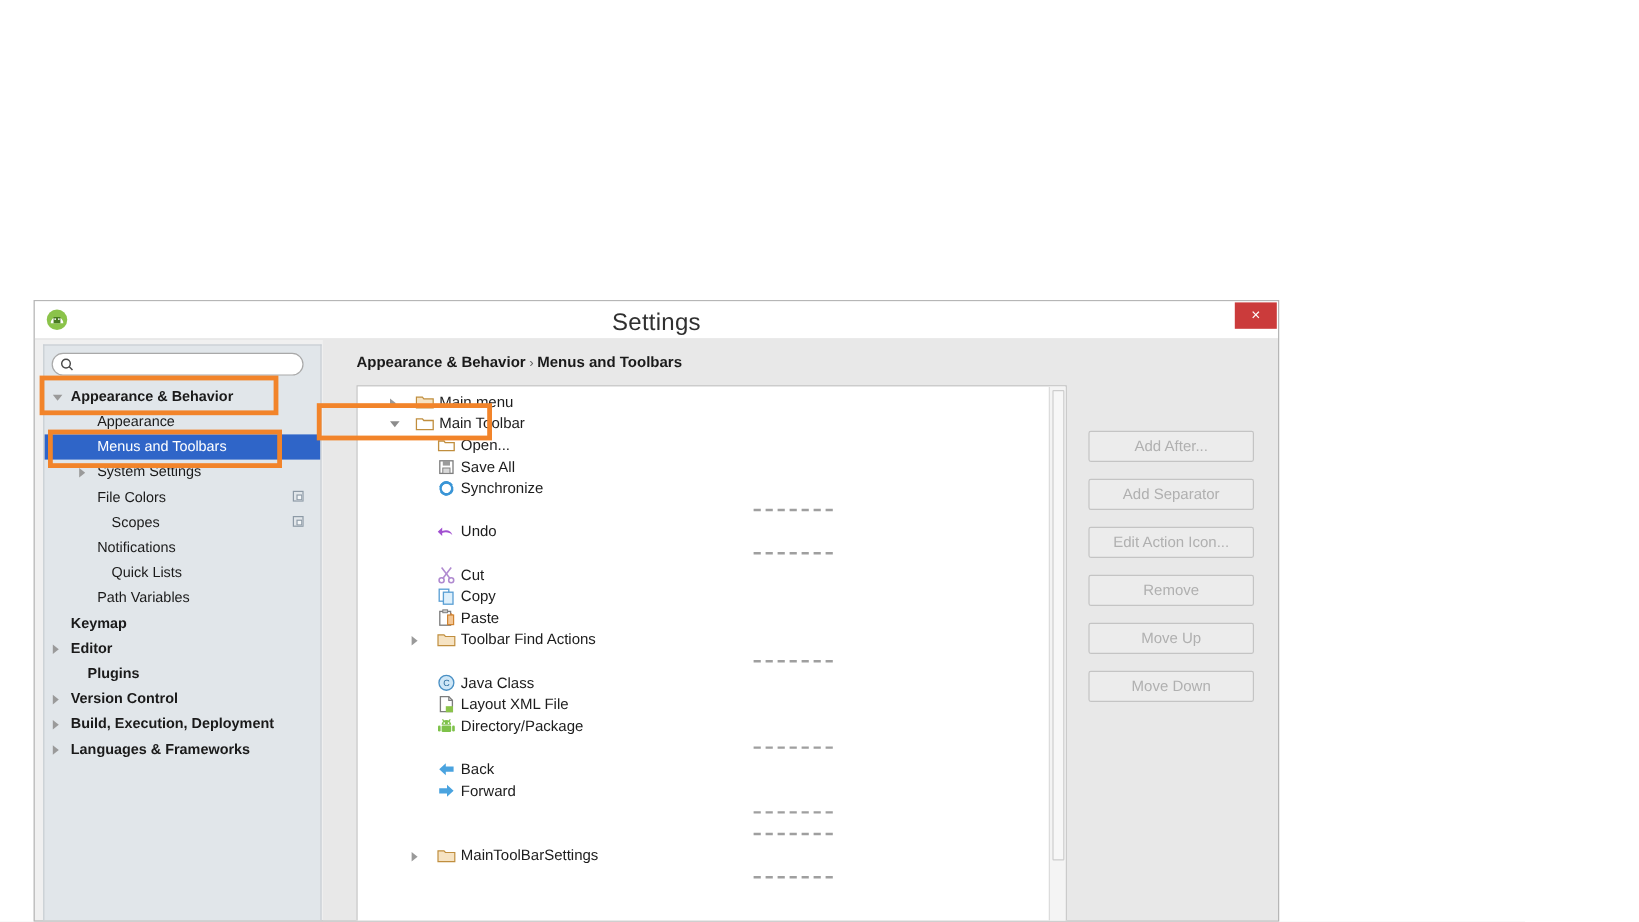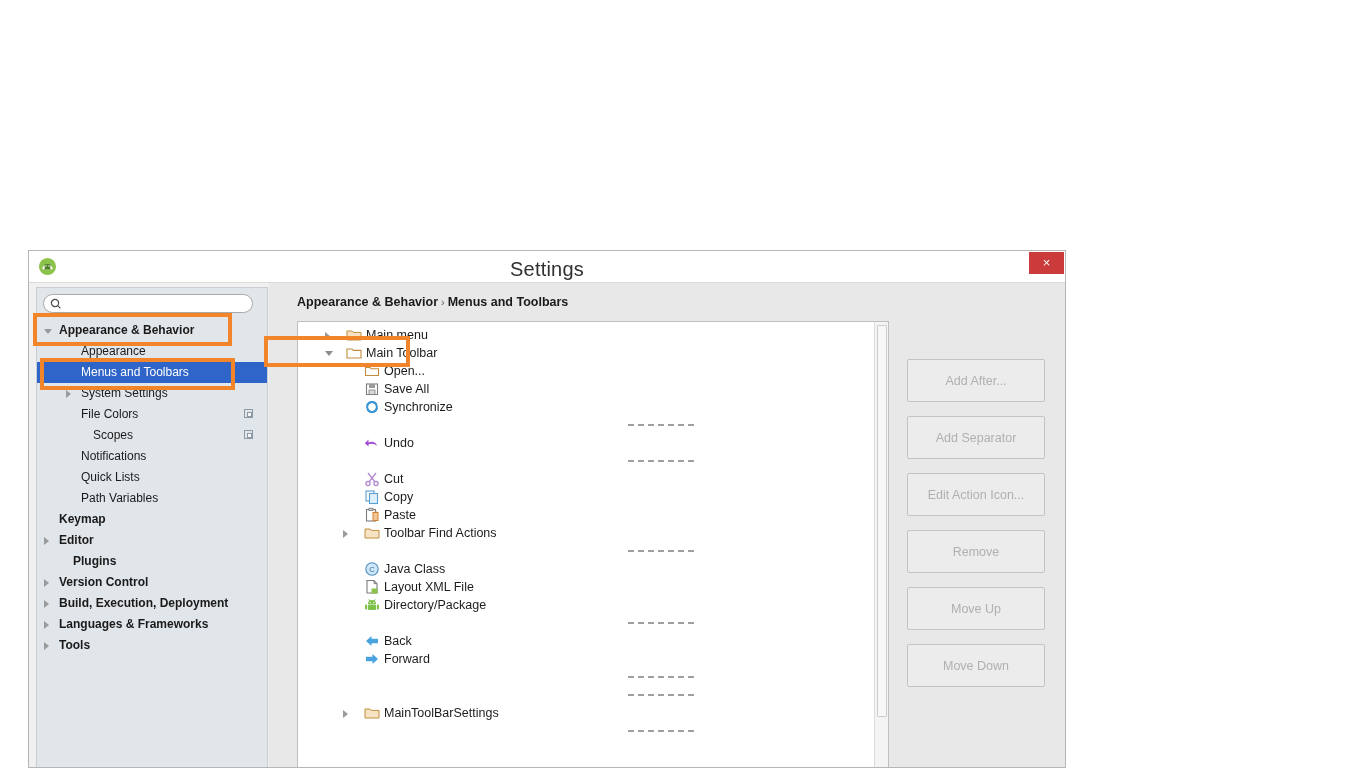--- a/index.html
+++ b/index.html
@@ -123,21 +123,21 @@
     position:relative;height:18px;cursor:default;
   }
   .sep-row .dashes{
     position:absolute;left:330px;top:8px;width:66px;border-top:2px dashed #9f9f9f;
   }
   .ico{position:absolute;top:1px;width:16px;height:16px;}
 
   
   .btn-col{position:absolute;right:20px;top:76px;width:138px;}
   .btn{
-    display:block;width:138px;height:43px;margin-bottom:14px;
+    display:block;width:138px;height:26px;margin-bottom:14px;
     background:#ececec;border:1px solid #c4c4c4;border-radius:2px;
     color:#b0b0b0;font-size:12.5px;font-family:"Liberation Sans", sans-serif;
     cursor:default;padding:0;box-sizing:border-box;
   }
 
   
   .hl{
     position:absolute;border:4px solid #f2842a;box-sizing:border-box;
     pointer-events:none;
   }
@@ -194,21 +194,21 @@
               <span class="copy-badge"></span>
             </div>
             <div class="t-row">
               <span class="lbl" style="left: 56px;">Scopes</span>
               <span class="copy-badge"></span>
             </div>
             <div class="t-row">
               <span class="lbl" style="left: 44px;">Notifications</span>
             </div>
             <div class="t-row">
-              <span class="lbl" style="left: 44px;">Quick Lists</span>
+              <span class="lbl" style="left: 56px;">Quick Lists</span>
             </div>
             <div class="t-row">
               <span class="lbl" style="left: 44px;">Path Variables</span>
             </div>
             <div class="t-row bold">
               <span class="lbl" style="left: 22px;">Keymap</span>
             </div>
             <div class="t-row bold">
               <span class="arrow right" style="left: 7px;"></span>
               <span class="lbl" style="left: 22px;">Editor</span>
@@ -220,24 +220,20 @@
               <span class="arrow right" style="left: 7px;"></span>
               <span class="lbl" style="left: 22px;">Version Control</span>
             </div>
             <div class="t-row bold">
               <span class="arrow right" style="left: 7px;"></span>
               <span class="lbl" style="left: 22px;">Build, Execution, Deployment</span>
             </div>
             <div class="t-row bold">
               <span class="arrow right" style="left: 7px;"></span>
               <span class="lbl" style="left: 22px;">Languages &amp; Frameworks</span>
-            </div>
-            <div class="t-row bold">
-              <span class="arrow right" style="left: 7px;"></span>
-              <span class="lbl" style="left: 22px;">Tools</span>
             </div>
           </div>
       </div>
 
       <div class="content">
 
         <div class="breadcrumb">
           <span>Appearance &amp; Behavior</span><span class="sep">›</span><span>Menus and Toolbars</span>
         </div>
 

